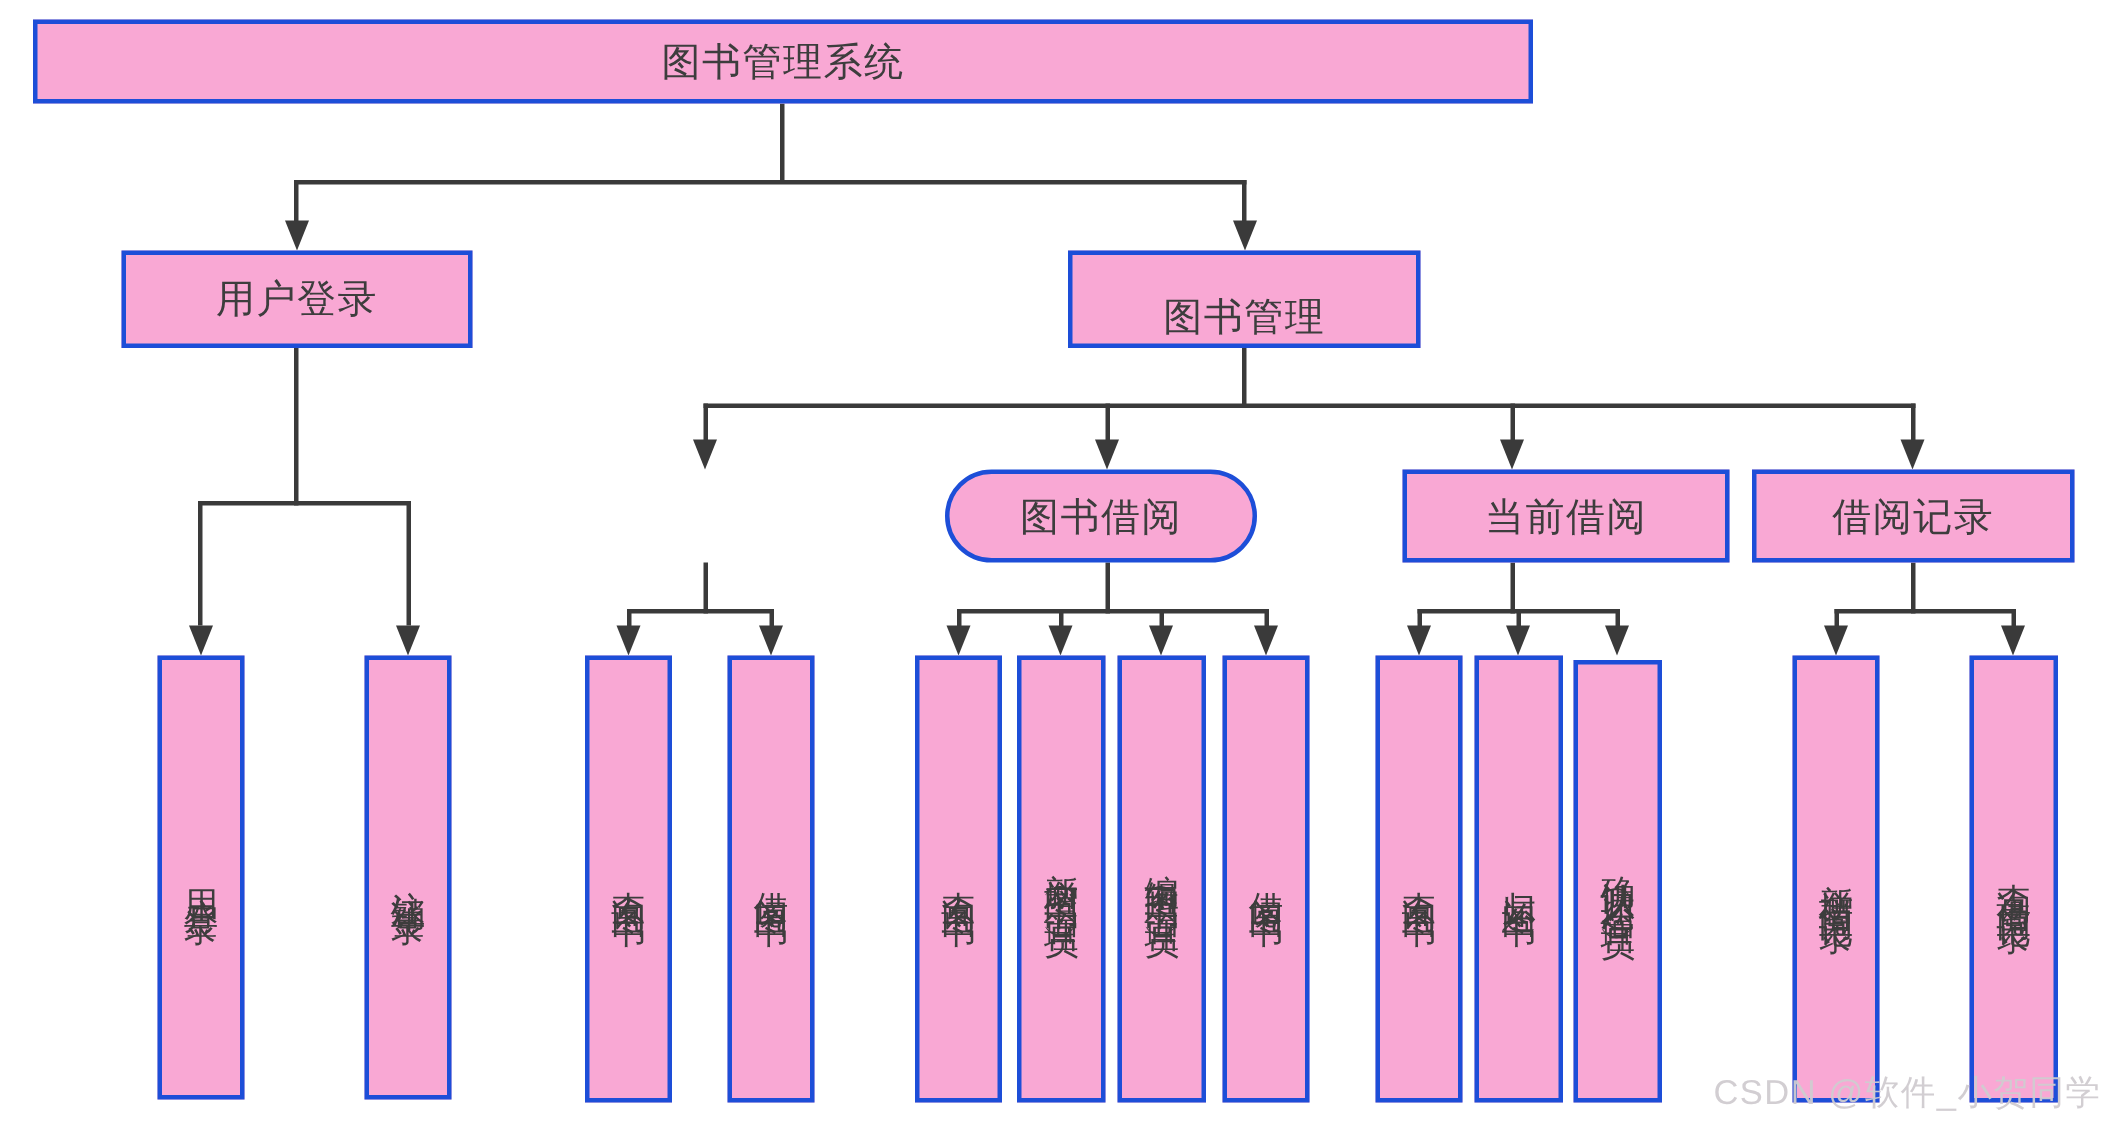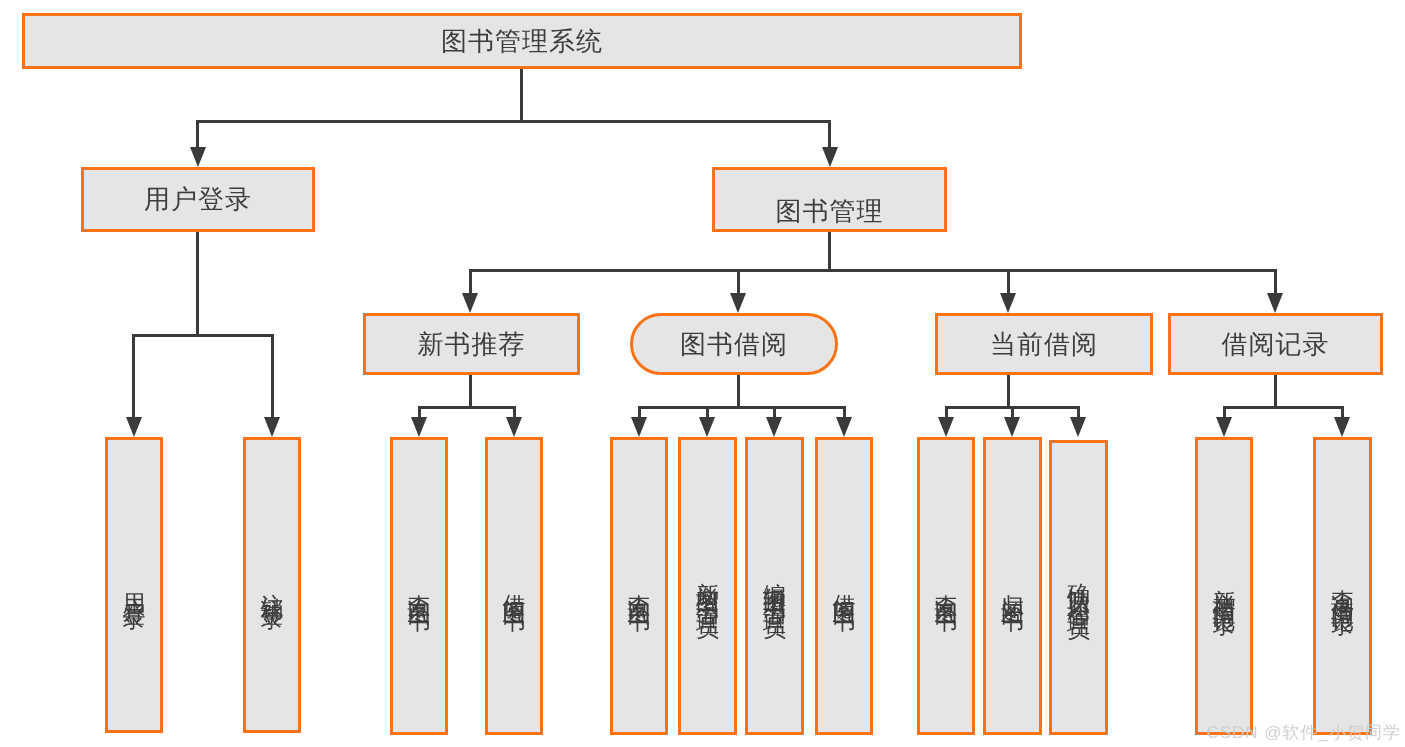--- a/index.html
+++ b/index.html
@@ -11,22 +11,22 @@
   #stage {
     position: relative;
     width: 1405px;
     height: 747px;
     background: #ffffff;
     overflow: hidden;
   }
   .node {
     position: absolute;
     box-sizing: border-box;
-    border: 3px solid #f97316;
-    background: #e5e5e5;
+    border: 3px solid #1d4ed8;
+    background: #f9a8d4;
     color: #3d3d3d;
     display: flex;
     align-items: center;
     justify-content: center;
     z-index: 2;
   }
   .hnode { font-size: 26px; letter-spacing: 1px; }
   .leaf { font-size: 23px; }
   .vtext {
     writing-mode: vertical-rl;
@@ -45,21 +45,21 @@
     height: 0;
     border-left: 8px solid transparent;
     border-right: 8px solid transparent;
     border-top: 20px solid #3a3a3a;
     z-index: 1;
   }
   .watermark {
     position: absolute;
     right: 4px;
     bottom: 3px;
-    font-size: 17px;
+    font-size: 23px;
     color: rgba(208, 203, 208, 0.95);
     letter-spacing: 1px;
     z-index: 3;
     white-space: nowrap;
   }
 </style>
 </head>
 <body>
 
 <div id="stage">
@@ -93,23 +93,20 @@
   <div class="line" style="left:469px; top:269px; width:808px; height:3px;"></div>
   <div class="line" style="left:469px; top:269px; width:3px; height:26px;"></div>
   <div class="line" style="left:737px; top:269px; width:3px; height:26px;"></div>
   <div class="line" style="left:1007px; top:269px; width:3px; height:26px;"></div>
   <div class="line" style="left:1274px; top:269px; width:3px; height:26px;"></div>
   <div class="arrow-down" style="left:462px; top:293px;"></div>
   <div class="arrow-down" style="left:730px; top:293px;"></div>
   <div class="arrow-down" style="left:1000px; top:293px;"></div>
   <div class="arrow-down" style="left:1267px; top:293px;"></div>
 
-  <div class="node hnode" style="left:363px; top:313px; width:217px; height:62px;">
-    <span>新书推荐</span>
-  </div>
   <div class="node hnode" style="left:630px; top:313px; width:208px; height:62px;border-radius:31px;">
     <span>图书借阅</span>
   </div>
   <div class="node hnode" style="left:899px; top:313px; width:218px; height:62px;margin-left:36px;">
     <span>当前借阅</span>
   </div>
   <div class="node hnode" style="left:1168px; top:313px; width:215px; height:62px;text-align:right;">
     <span>借阅记录</span>
   </div>
 

